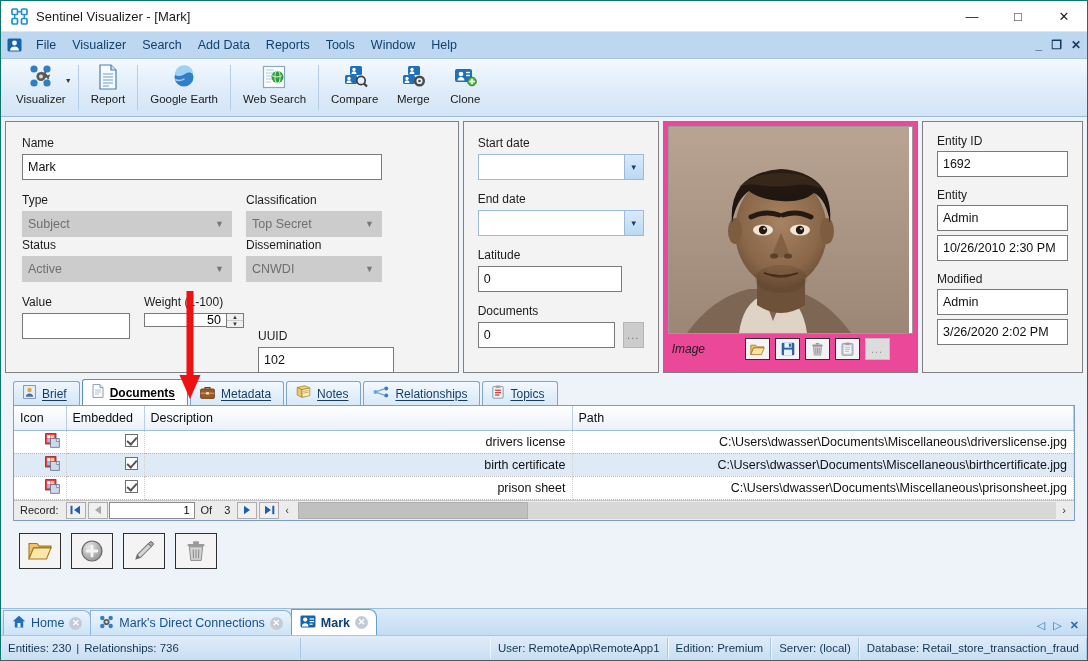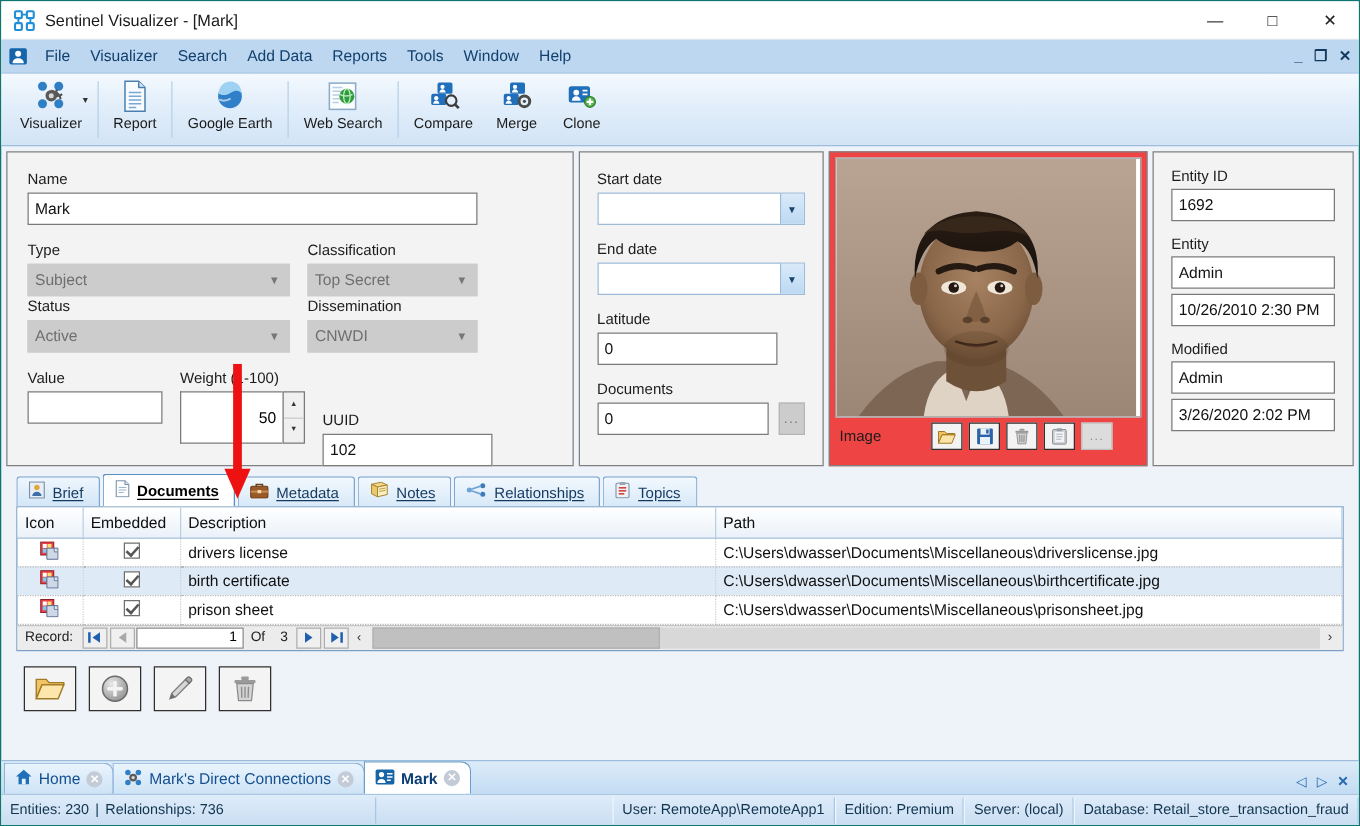--- a/index.html
+++ b/index.html
@@ -58,21 +58,21 @@
   .dropcaret { position:absolute; right:3px; top:18px; font-size:7px; color:#333; }
 
   
   .panels { display:flex; padding:2px 2px 0 2px; gap:0; height:258px; }
   .panel {
     background:#f3f3f3; border:1px solid #808080; margin:2px;
     position:relative;
   }
   .p-left { width:462px; }
   .p-mid  { width:196px; }
-  .p-img  { width:260px; background:#ef4444; }
+  .p-img  { width:260px; background:#ec4899;font-style:italic; }
   .p-right{ width:164px; }
 
   .fld-label { font-size:12px; color:#1c1c1c; }
   .inp {
     background:#fff; border:1px solid #7a7a7a; height:26px; padding:3px 5px;
     font-size:12.5px; color:#111; font-family:"Liberation Sans", sans-serif;
     display:flex; align-items:center;
   }
   .inp.ro { background:#cccccc; border:1px solid #cccccc; color:#6f6f6f; }
   .combo { position:relative; display:flex; align-items:center; padding-right:22px; }
@@ -83,21 +83,21 @@
     padding:0 0 0 5px; font-size:12.5px;
   }
   .datebox .ddbtn {
     margin-left:auto; width:19px; height:24px; background:linear-gradient(to bottom,#d9eaf9,#bcd9f2);
     border-left:1px solid #9dbbd8; display:flex; align-items:center; justify-content:center;
     font-size:8px; color:#16436e;
   }
 
   .spinbox { display:flex; }
   .spinbox .sv {
-    flex:1; background:#fff; border:1px solid #7a7a7a; border-right:none; height:42px;
+    flex:1; background:#fff; border:1px solid #7a7a7a; border-right:none; height:14px;
     display:flex; align-items:center; justify-content:flex-end; padding-right:5px; font-size:12.5px;
   }
   .spinbox .sb {
     width:18px; border:1px solid #7a7a7a; background:#f0f0f0; display:flex; flex-direction:column;
   }
   .spinbox .sb div { flex:1; display:flex; align-items:center; justify-content:center; font-size:6px; color:#333;
                      border-bottom:1px solid #c9c9c9; }
   .spinbox .sb div:last-child { border-bottom:none; }
 
   .dots-btn {
@@ -132,21 +132,21 @@
   .gridwrap { margin:0 12px; border:1px solid #7a9ec4; background:#fff; }
   .grid { width:100%; border-collapse:collapse; table-layout:fixed; }
   .grid th {
     background:linear-gradient(to bottom,#ffffff,#eaf1f8);
     border-right:1px solid #b9cfe4; border-bottom:1px solid #9fbcd8;
     font-weight:normal; font-size:12.5px; color:#0d0d0d; text-align:left;
     padding:4px 6px; height:24px;
   }
   .grid td {
     border-bottom:1px dotted #b9b9b9; border-right:1px dotted #cfcfcf;
-    font-size:12.5px; color:#111; padding:2px 6px; height:22px;
+    font-size:12.5px; color:#111; padding:2px 6px; height:22px;text-align:right;
   }
   .grid tr.alt td { background:#dfeaf7; }
   .chk {
     width:13px; height:13px; border:1px solid #6f6f6f; background:#fff; display:inline-block;
     position:relative;
   }
   .chk:after {
     content:""; position:absolute; left:3px; top:0px; width:4px; height:8px;
     border:solid #555; border-width:0 2px 2px 0; transform:rotate(42deg);
   }

